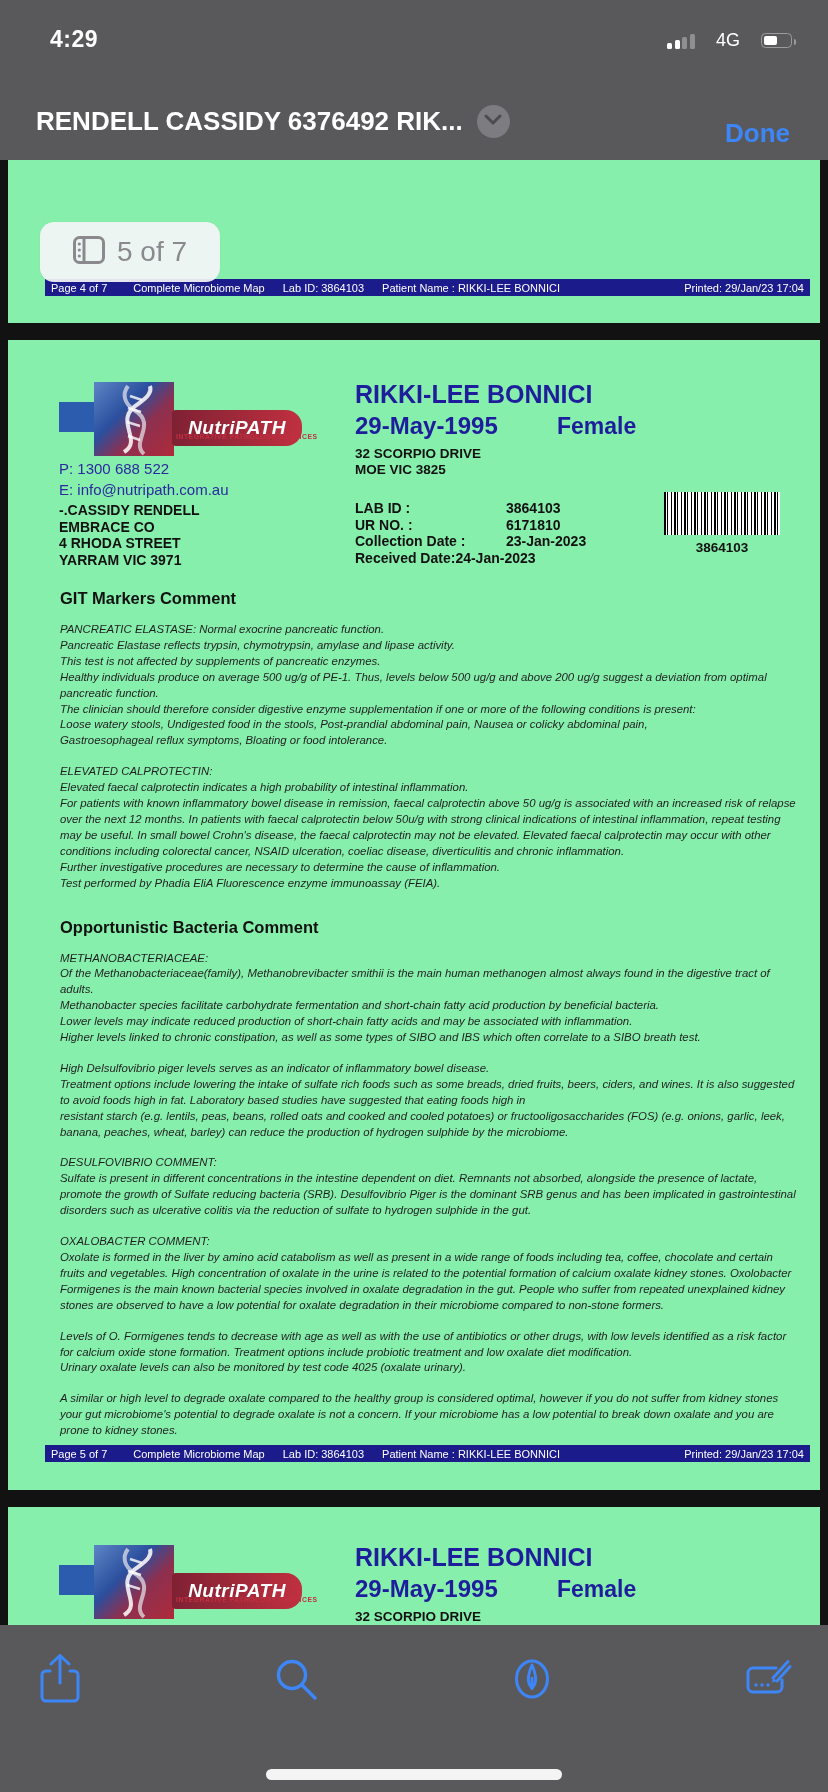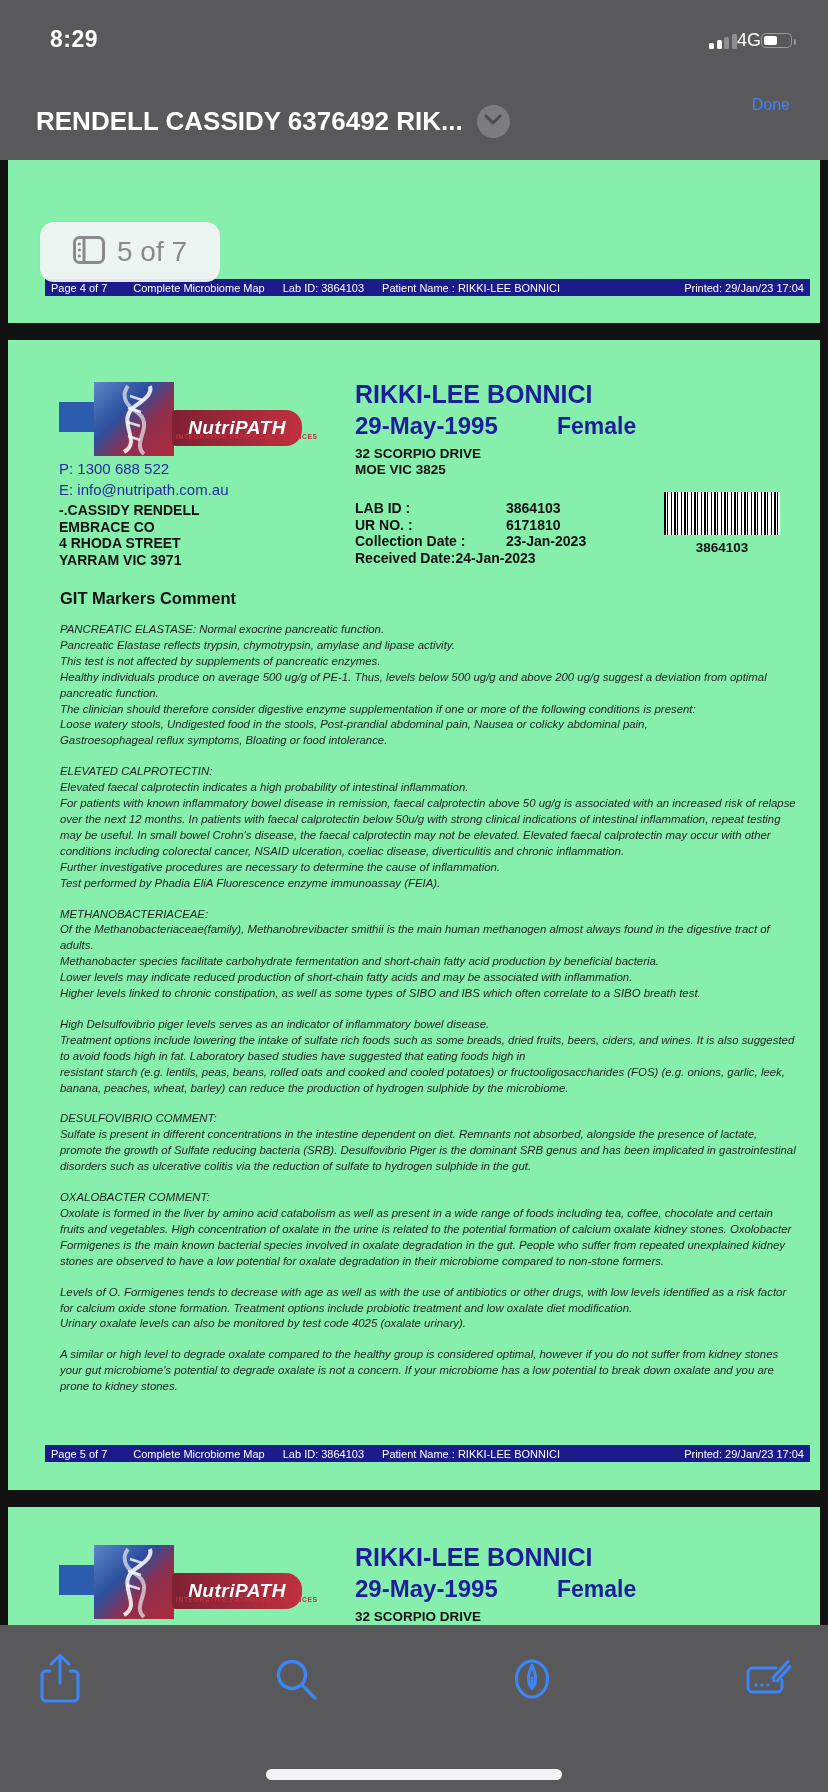--- a/index.html
+++ b/index.html
@@ -3,32 +3,32 @@
 <meta charset="utf-8">
 <style>
   html,body{margin:0;padding:0;background:#000;}
   *{box-sizing:border-box;}
   #screen{position:relative;width:828px;height:1792px;background:#0f0f0f;overflow:hidden;
           font-family:"Liberation Sans",sans-serif;-webkit-font-smoothing:antialiased;}
 
   
   .topbar{position:absolute;top:0;left:0;width:828px;height:160px;background:#59595c;z-index:30;}
   .time{position:absolute;left:50px;top:26px;color:#fff;font-size:23px;font-weight:bold;letter-spacing:.5px;}
-  .statusRight{position:absolute;right:36px;top:30px;display:flex;align-items:center;gap:0;}
+  .statusRight{position:absolute;right:36px;top:30px;display:flex;align-items:center;gap:21px;}
   .sigbars{display:flex;align-items:flex-end;gap:2.5px;height:16px;}
   .sigbars i{display:block;width:5px;border-radius:1.5px;background:#8f8f92;}
   .sigbars i.on{background:#fff;}
   .net{color:#fff;font-size:18px;font-weight:500;}
   .batt{position:relative;width:31px;height:15px;border:1.5px solid #9b9b9e;border-radius:4.5px;}
   .batt .fill{position:absolute;left:2px;top:2px;bottom:2px;width:45%;background:#fff;border-radius:2px;}
   .batt .nub{position:absolute;right:-5px;top:4.5px;width:2.5px;height:6px;background:#9b9b9e;border-radius:0 2px 2px 0;}
   .navrow{position:absolute;left:0;right:0;top:96px;height:50px;display:flex;align-items:center;}
   .doctitle{margin-left:36px;color:#fff;font-size:26px;font-weight:bold;white-space:nowrap;max-width:545px;overflow:hidden;}
   .chev{margin-left:14px;width:33px;height:33px;border-radius:50%;background:#7d7d81;display:flex;align-items:center;justify-content:center;flex:0 0 auto;}
-  .done{position:absolute;right:38px;top:0;color:#3d86f8;font-size:16px;font-weight:400;}
+  .done{position:absolute;right:38px;top:22px;color:#3d86f8;font-size:26px;font-weight:700;}
 
   
   .viewer{position:absolute;top:160px;left:0;width:828px;height:1465px;background:#121212;}
   .page{position:absolute;left:8px;width:812px;background:#86efac;overflow:hidden;}
   .page4{top:0;height:163px;}
   .page5{top:180px;height:1150px;}
   .page6{top:1347px;height:118px;}
 
   
   .pfoot{position:absolute;left:37px;right:10px;height:17px;background:#1b1b8c;color:#fff;
@@ -81,21 +81,21 @@
   .tools{position:absolute;top:32px;left:36px;right:36px;display:flex;justify-content:space-between;}
   .tool{width:48px;height:48px;display:flex;align-items:center;justify-content:center;}
   .homebar{position:absolute;left:50%;transform:translateX(-50%);bottom:12px;width:296px;height:11px;border-radius:6px;background:#f4f4f5;}
 </style>
 </head>
 <body>
 
 <div id="screen">
 
   <div class="topbar">
-    <div class="time">8:29</div>
+    <div class="time">4:29</div>
     <div class="statusRight">
       <div class="sigbars">
         <i class="on" style="height:6px"></i>
           <i class="on" style="height:9px"></i>
           <i style="height:12px"></i>
           <i style="height:15px"></i>
       </div>
       <div class="net">4G</div>
       <div class="batt">
           <div class="fill"></div>
@@ -198,20 +198,21 @@
 This test is not affected by supplements of pancreatic enzymes.
 Healthy individuals produce on average 500 ug/g of PE-1. Thus, levels below 500 ug/g and above 200 ug/g suggest a deviation from optimal pancreatic function.
 The clinician should therefore consider digestive enzyme supplementation if one or more of the following conditions is present:
 Loose watery stools, Undigested food in the stools, Post-prandial abdominal pain, Nausea or colicky abdominal pain,
 Gastroesophageal reflux symptoms, Bloating or food intolerance.</p>
         <p class="para">ELEVATED CALPROTECTIN:
 Elevated faecal calprotectin indicates a high probability of intestinal inflammation.
 For patients with known inflammatory bowel disease in remission, faecal calprotectin above 50 ug/g is associated with an increased risk of relapse over the next 12 months. In patients with faecal calprotectin below 50u/g with strong clinical indications of intestinal inflammation, repeat testing may be useful. In small bowel Crohn's disease, the faecal calprotectin may not be elevated. Elevated faecal calprotectin may occur with other conditions including colorectal cancer, NSAID ulceration, coeliac disease, diverticulitis and chronic inflammation.
 Further investigative procedures are necessary to determine the cause of inflammation.
 Test performed by Phadia EliA Fluorescence enzyme immunoassay (FEIA).</p>
+        <h3 class="sechead second">Opportunistic Bacteria Comment</h3>
         <p class="para">METHANOBACTERIACEAE:
 Of the Methanobacteriaceae(family), Methanobrevibacter smithii is the main human methanogen almost always found in the digestive tract of adults.
 Methanobacter species facilitate carbohydrate fermentation and short-chain fatty acid production by beneficial bacteria.
 Lower levels may indicate reduced production of short-chain fatty acids and may be associated with inflammation.
 Higher levels linked to chronic constipation, as well as some types of SIBO and IBS which often correlate to a SIBO breath test.</p>
         <p class="para">High Delsulfovibrio piger levels serves as an indicator of inflammatory bowel disease.
 Treatment options include lowering the intake of sulfate rich foods such as some breads, dried fruits, beers, ciders, and wines. It is also suggested to avoid foods high in fat. Laboratory based studies have suggested that eating foods high in
 resistant starch (e.g. lentils, peas, beans, rolled oats and cooked and cooled potatoes) or fructooligosaccharides (FOS) (e.g. onions, garlic, leek, banana, peaches, wheat, barley) can reduce the production of hydrogen sulphide by the microbiome.</p>
         <p class="para">DESULFOVIBRIO COMMENT:
 Sulfate is present in different concentrations in the intestine dependent on diet. Remnants not absorbed, alongside the presence of lactate, promote the growth of Sulfate reducing bacteria (SRB). Desulfovibrio Piger is the dominant SRB genus and has been implicated in gastrointestinal disorders such as ulcerative colitis via the reduction of sulfate to hydrogen sulphide in the gut.</p>

